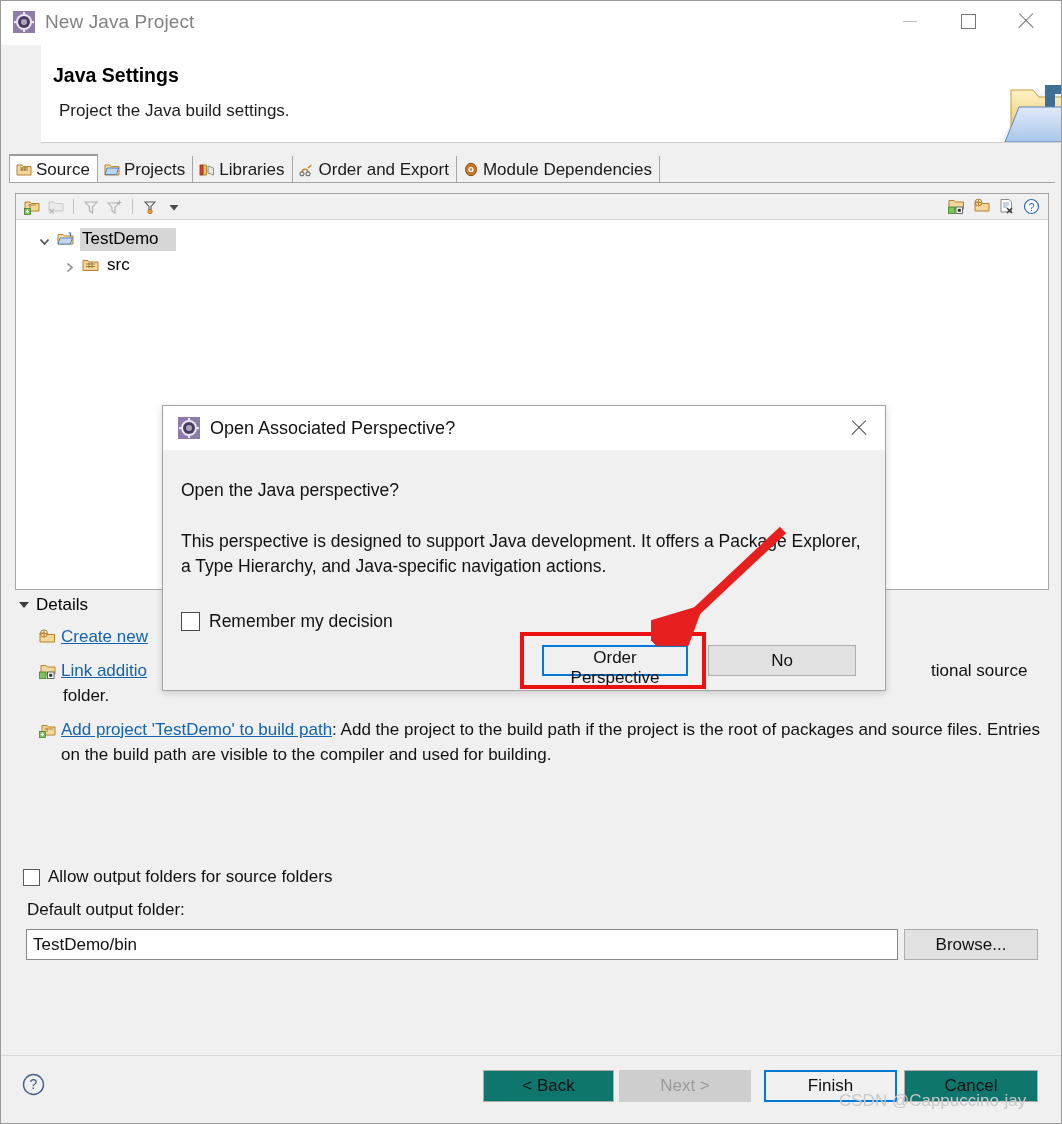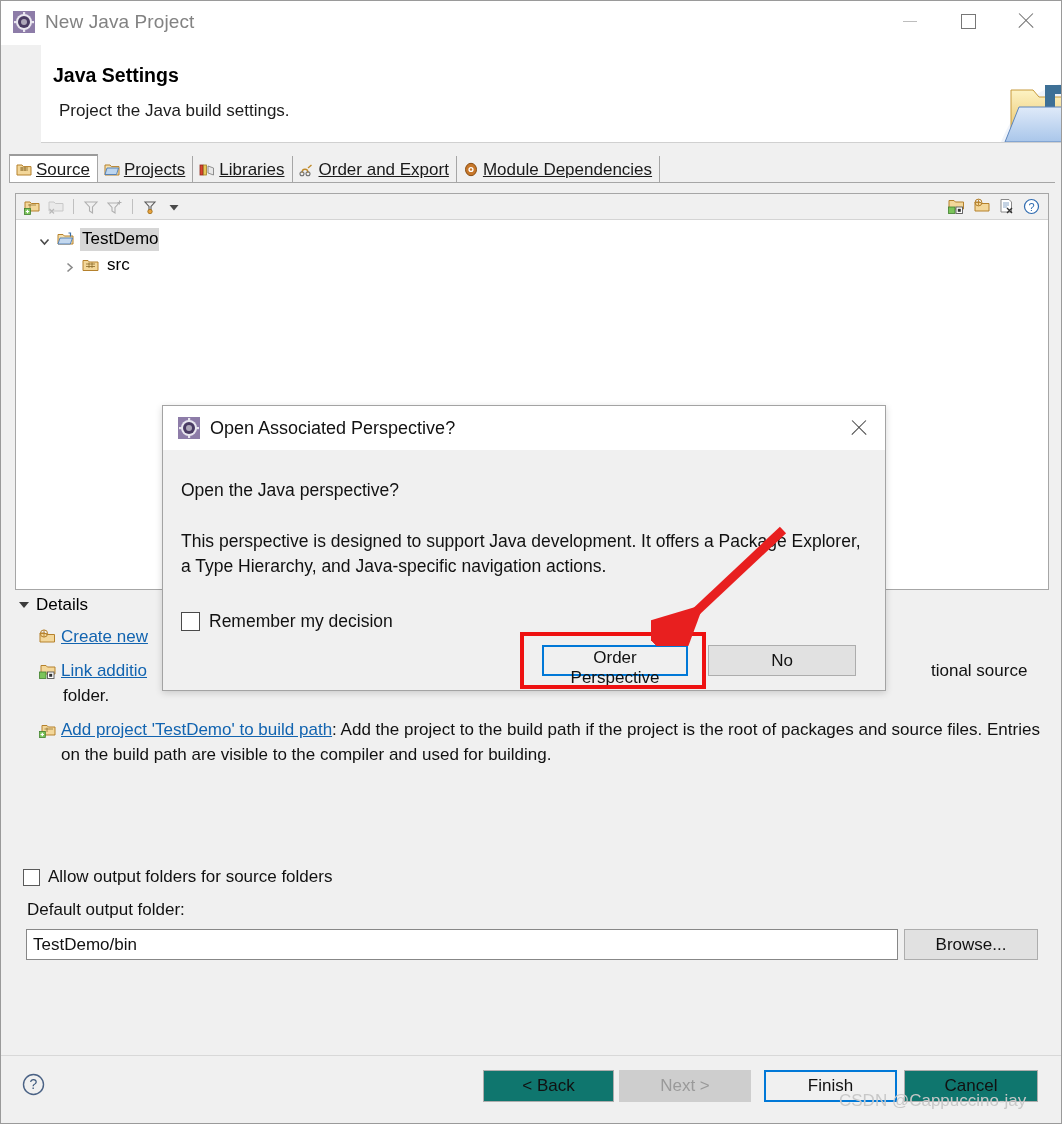--- a/index.html
+++ b/index.html
@@ -130,21 +130,20 @@
     align-items: center;
     gap: 4px;
     height: 27px;
     padding: 0 7px 0 6px;
     font-size: 17px;
     color: #1a1a1a;
     background: #f0f0f0;
     border-right: 1px solid #a6a6a6;
     box-sizing: border-box;
     white-space: nowrap;
-    text-decoration: underline;
   }
   .tab:first-child { border-left: 1px solid #a6a6a6; }
   .tab.active {
     background: #ffffff;
     border-top: 2px solid #9b9b9b;
     height: 29px;
   }
   .tab-icon {
     width: 16px; height: 15px;
     flex: none;
@@ -207,21 +206,21 @@
     gap: 6px;
   }
   .tree-row.lvl1 { padding-left: 22px; }
   .tree-row.lvl2 { padding-left: 47px; }
   .twisty {
     width: 13px; height: 13px;
     flex: none;
     display: block;
   }
   .tree-label {
-    padding: 1px 0 2px 2px;
+    padding: 1px 17px 2px 2px;
   }
   .tree-label.selected {
     background: #d6d6d6;
   }
 
   
   .details {
     position: absolute;
     left: 14px; top: 594px;
     width: 1036px;

